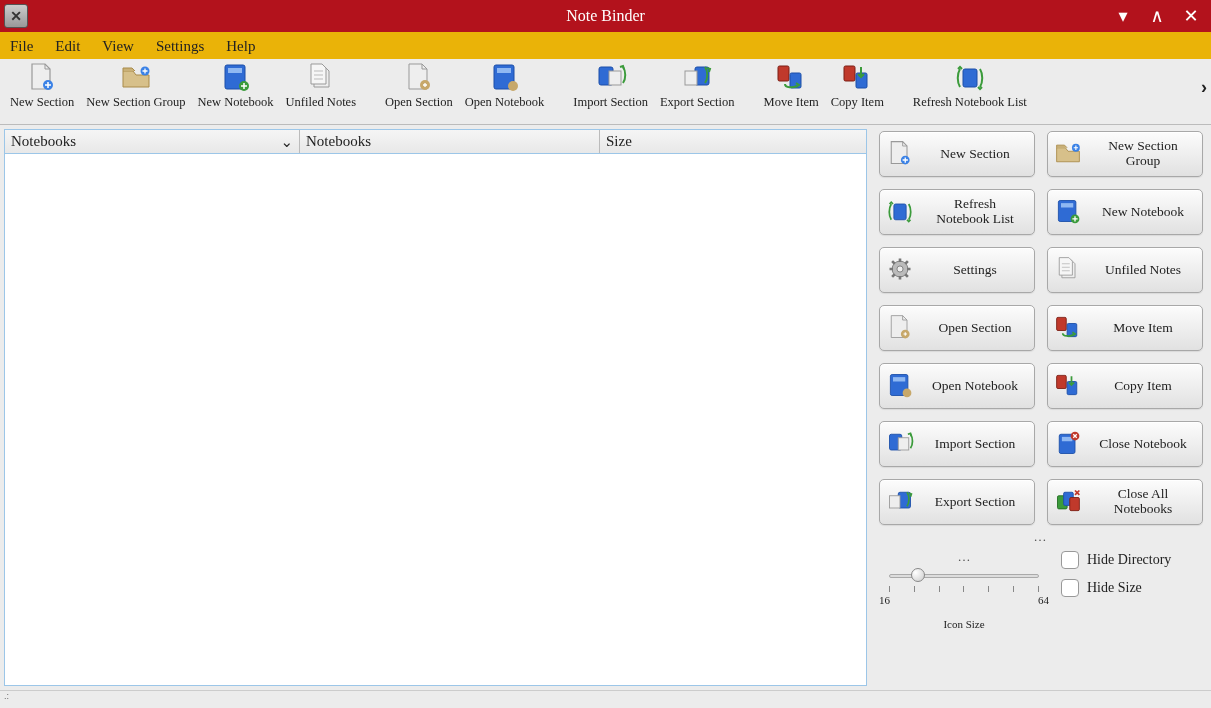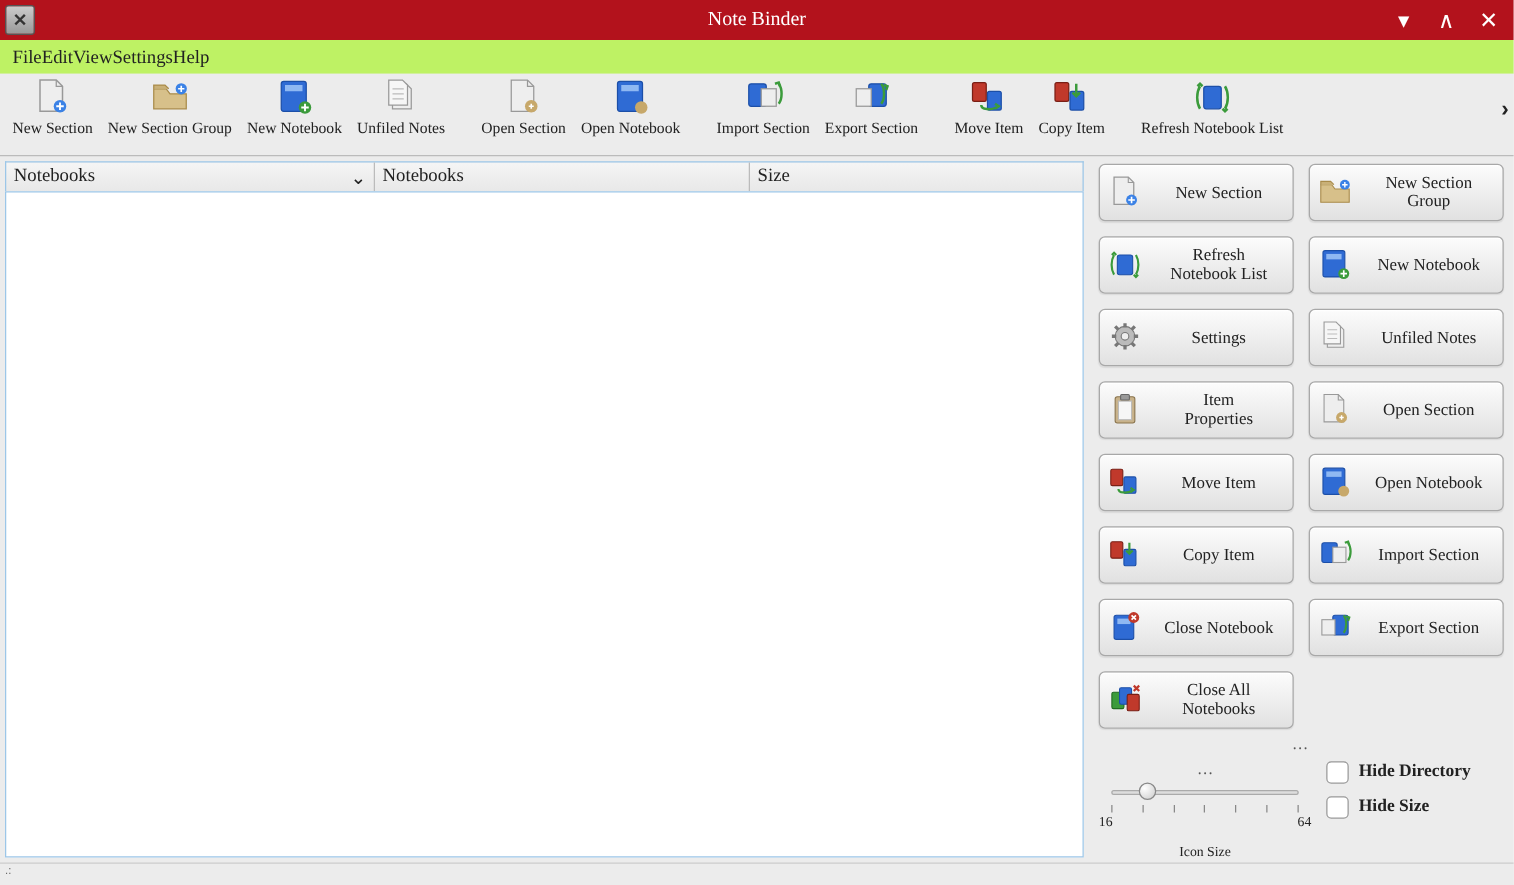--- a/index.html
+++ b/index.html
@@ -32,22 +32,23 @@
     display:flex;align-items:center;justify-content:center;
     font-weight:bold;font-family:sans-serif;color:#333;
   }
   .titlebar .title {
     position:absolute; left:0; right:0; text-align:center; font-size:16px;
   }
   .titlebar .win-controls { margin-left:auto; display:flex; gap:14px; padding-right:10px;}
   .titlebar .win-controls div { width:20px; text-align:center; font-size:18px; cursor:pointer;}
   
   .menubar {
-    background:#bef264;
+    background:#eab308;
     display:flex;
+    gap:22px;
     padding:6px 10px 4px 10px;
     font-size:15px;
   }
   .menubar span { cursor:pointer; }
   
   .toolbar {
     background:#ececec;
     display:flex;
     align-items:flex-start;
     padding:2px 4px 0 4px;
@@ -137,21 +138,21 @@
   }
   .slider-track .thumb{
     position:absolute; top:1px; left:22px; width:14px; height:14px;
     background:radial-gradient(circle at 30% 30%,#fff,#ccc);
     border:1px solid #888; border-radius:50%;
   }
   .slider-ticks{display:flex;justify-content:space-between;width:150px;margin-top:1px;}
   .slider-ticks span{width:1px;height:6px;background:#888;}
   .slider-labels{display:flex;justify-content:space-between;width:170px;margin-top:2px;font-size:11px;}
   .slider-labels .mid{flex:1;text-align:center;margin-top:24px;}
-  .check-block{display:flex;flex-direction:column;gap:10px;padding-top:2px;font-weight:bold;}
+  .check-block{display:flex;flex-direction:column;gap:10px;padding-top:2px;}
   .check-item{display:flex;align-items:center;gap:8px;font-size:14px;}
   .check-item .cb{
     width:18px;height:18px;border:1px solid #999;border-radius:4px;background:#fff;
   }
   
   .statusbar{height:18px;background:#ececec;border-top:1px solid #ccc;
     font-size:9px;padding-left:4px;color:#666;font-family:sans-serif;}
   
   svg{display:block;}
 </style>
@@ -459,28 +460,20 @@
           <div class="ic">
             <svg viewBox="0 0 32 32" width="28" height="28">
               <use href="#ic-file-gray-stack"></use>
             </svg>
           </div>
                <div class="lbl">Unfiled Notes</div>
         </div>
         <div class="panel-btn">
           <div class="ic">
             <svg viewBox="0 0 32 32" width="28" height="28">
-              <use href="#ic-clipboard"></use>
-            </svg>
-          </div>
-               <div class="lbl">Item<br>Properties</div>
-        </div>
-        <div class="panel-btn">
-          <div class="ic">
-            <svg viewBox="0 0 32 32" width="28" height="28">
               <use href="#ic-file-gray-open"></use>
             </svg>
           </div>
                <div class="lbl">Open Section</div>
         </div>
         <div class="panel-btn">
           <div class="ic">
             <svg viewBox="0 0 32 32" width="28" height="28">
               <use href="#ic-move-book"></use>
             </svg>

